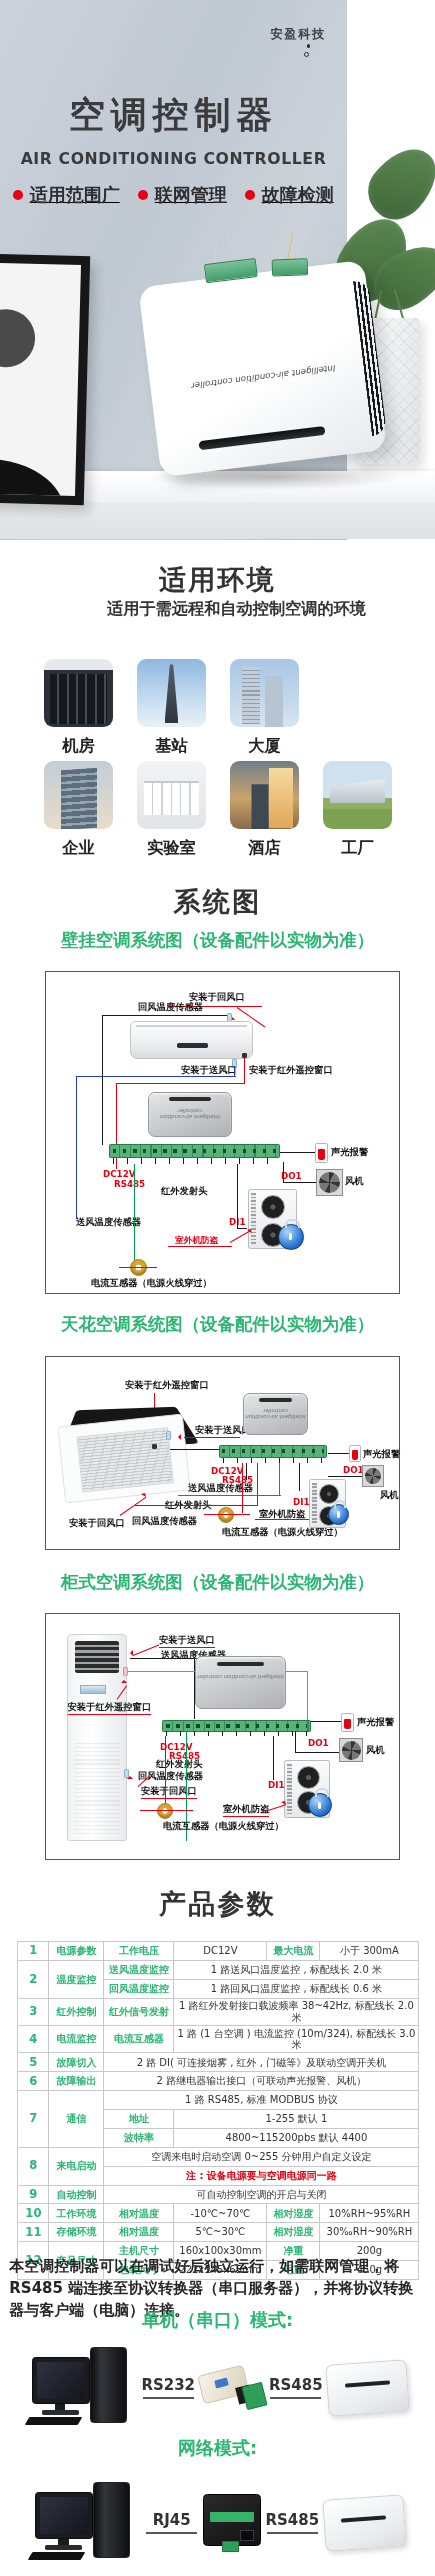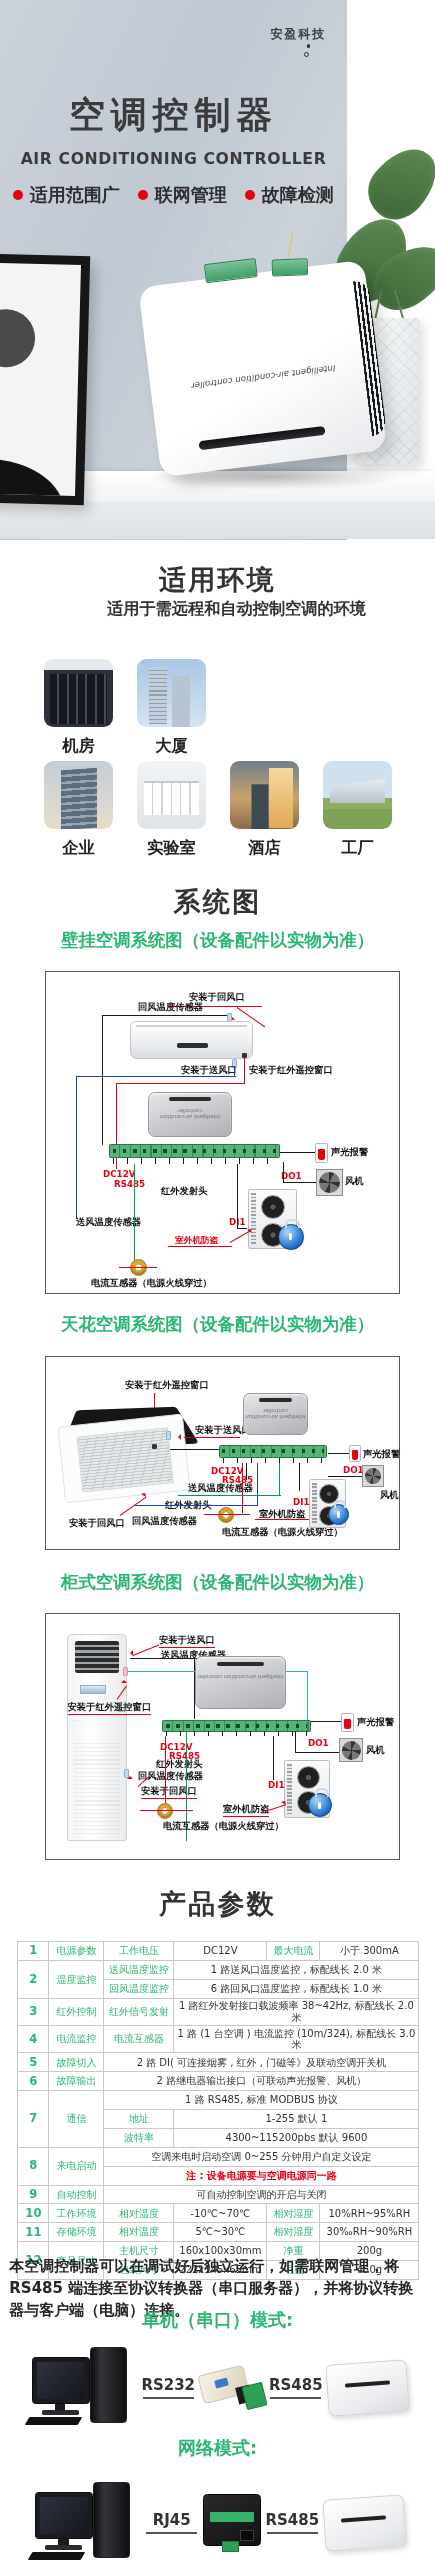--- a/index.html
+++ b/index.html
@@ -11,21 +11,21 @@
   .hero{position:absolute;left:0;top:0;width:347px;height:540px;
         background:linear-gradient(115deg,#ccd2da 0%,#c0c8d2 40%,#cbd2d9 68%,#b7c0ca 100%);}
   .hero > div{position:absolute;}
   .brand{top:25.5px;right:21px;font-size:12.2px;letter-spacing:1.7px;font-weight:600;color:#3d3f42;}
   .bdot1{top:44px;right:37px;width:3.5px;height:3.5px;border-radius:50%;background:#2c2c2c;}
   .bdot2{top:52px;right:38px;width:2.9px;height:2.9px;border-radius:50%;border:0.6px solid #2c2c2c;}
   .htitle{top:91px;left:0;width:100%;text-align:center;font-size:36px;font-weight:700;
           color:#3b3b3d;letter-spacing:5.8px;}
   .hsub{top:149px;left:0;width:100%;text-align:center;font-size:15.7px;font-weight:600;
         color:#3b3b3d;letter-spacing:0.6px;}
-  .feat{top:183px;left:0;width:100%;display:flex;justify-content:center;gap:18.6px;}
+  .feat{top:183px;left:0;width:100%;display:flex;justify-content:center;gap:18.6px;text-decoration:underline;}
   .feat .fi{display:flex;align-items:center;gap:6.4px;font-size:18px;font-weight:700;color:#2e2e30;}
   .feat .dot{width:10px;height:10px;border-radius:50%;background:#e60012;}
   .tabletop{left:0;top:471px;width:435px;height:31px;background:linear-gradient(#ffffff,#f0f2f4);box-shadow:0 -1.7px 3.5px rgba(0,0,0,.06);}
   .tablefront{left:0;top:502px;width:435px;height:37px;background:linear-gradient(#e9ecee,#dde1e4);}
   .frame{left:-11.6px;top:255px;width:99px;height:249px;background:#171717;transform:rotate(1.5deg);box-shadow:5.8px 7px 11.6px rgba(0,0,0,.18);}
   .frame .mat{position:absolute;left:9.3px;top:9.3px;right:9.3px;bottom:9.3px;background:#f4f4f4;overflow:hidden;}
   .frame .art{position:absolute;left:-21px;top:46px;width:58px;height:58px;border-radius:50%;background:#4a4a4a;}
   .frame .art2{position:absolute;left:-17.4px;bottom:-21px;width:87px;height:56px;background:#121212;border-radius:0 90% 0 0;}
   .leaf{background:linear-gradient(150deg,#5d8a52,#3c6436);box-shadow:inset 0 0 7px rgba(255,255,255,.15);}
   .leaf1{left:341px;top:216px;width:63px;height:87px;border-radius:52% 48% 46% 54%/62% 58% 42% 38%;transform:rotate(28deg);}
@@ -151,21 +151,21 @@
       background:repeating-linear-gradient(#2b2b2b 0 3.5px,#9fa4a8 3.5px 5.8px);}
   .cabinet .cdisp{left:20%;top:50px;width:46%;height:8.7px;background:linear-gradient(#dfeaf3,#9dbcd8);border:0.6px solid #8fb0cc;}
   .cabinet::after{content:"";position:absolute;left:10%;bottom:4.6px;width:80%;height:45%;
       background:repeating-linear-gradient(rgba(0,0,0,.06) 0 1.2px,transparent 1.2px 4.1px);}
 
   
   .spectable{position:absolute;left:17.4px;top:1941px;width:400px;border-collapse:collapse;table-layout:fixed;}
   .spectable td{border:0.6px solid #c9c9c9;text-align:center;vertical-align:middle;
       font-size:10px;color:#333;padding:1.7px 2.3px;height:14.5px;line-height:1.15;overflow:hidden;}
   .spectable td.n{color:#2bb673;font-size:11.6px;font-weight:600;}
-  .spectable td.g{color:#2bb673;font-weight:400;}
+  .spectable td.g{color:#2bb673;font-weight:700;}
   .spectable td.rdtxt{color:#e60012;font-weight:600;}
 
   
   .para{position:absolute;left:9.3px;top:2255px;width:417px;font-size:15px;line-height:22px;
         color:#262626;font-weight:600;}
   .mtitle{position:absolute;left:0;width:100%;text-align:center;font-size:18px;font-weight:700;color:#2bb673;}
   .mrow{position:absolute;left:0;width:435px;display:flex;justify-content:center;align-items:center;gap:5.8px;}
   .pc{position:relative;width:110px;height:81px;}
   .pc div{position:absolute;}
   .pc .tower{right:10.4px;top:0;width:35px;height:74px;border-radius:3.5px;border:0.6px solid #222;
@@ -254,20 +254,24 @@
   </div>
 
   <div class="sec-title" style="top:562px;">适用环境</div>
   <div class="sec-sub" style="top:598px;padding-left:19px;">适用于需远程和自动控制空调的环境</div>
   <div class="envrow" style="top:659px;">
     <div class="envitem">
         <div class="envimg e1"></div>
         <div class="envlbl">机房</div>
       </div>
     <div class="envitem">
+        <div class="envimg e2"></div>
+        <div class="envlbl">基站</div>
+      </div>
+    <div class="envitem">
         <div class="envimg e4"></div>
         <div class="envlbl">大厦</div>
       </div>
   </div>
   <div class="envrow" style="top:761px;">
     <div class="envitem">
         <div class="envimg e6"></div>
         <div class="envlbl">企业</div>
       </div>
     <div class="envitem">
@@ -489,21 +493,21 @@
       <td>小于 300mA</td>
     </tr>
     <tr>
       <td class="n" rowspan="2">2</td>
       <td class="g" rowspan="2">温度监控</td>
       <td class="g">送风温度监控</td>
       <td colspan="3">1 路送风口温度监控 , 标配线长 2.0 米</td>
     </tr>
     <tr>
       <td class="g">回风温度监控</td>
-      <td colspan="3">6 路回风口温度监控 , 标配线长 1.0 米</td>
+      <td colspan="3">1 路回风口温度监控 , 标配线长 0.6 米</td>
     </tr>
     <tr>
       <td class="n">3</td>
       <td class="g">红外控制</td>
       <td class="g">红外信号发射</td>
       <td colspan="3">1 路红外发射接口载波频率 38~42Hz, 标配线长 2.0 米</td>
     </tr>
     <tr>
       <td class="n">4</td>
       <td class="g">电流监控</td>
@@ -524,21 +528,21 @@
       <td class="n" rowspan="3">7</td>
       <td class="g" rowspan="3">通信</td>
       <td colspan="4">1 路 RS485, 标准 MODBUS 协议</td>
     </tr>
     <tr>
       <td class="g">地址</td>
       <td colspan="3">1-255 默认 1</td>
     </tr>
     <tr>
       <td class="g">波特率</td>
-      <td colspan="3">4300~115200pbs 默认 9600</td>
+      <td colspan="3">4800~115200pbs 默认 4400</td>
     </tr>
     <tr>
       <td class="n" rowspan="2">8</td>
       <td class="g" rowspan="2">来电启动</td>
       <td colspan="4">空调来电时启动空调 0~255 分钟用户自定义设定</td>
     </tr>
     <tr>
       <td colspan="4" class="rdtxt">注 : 设备电源要与空调电源同一路</td>
     </tr>
     <tr>

